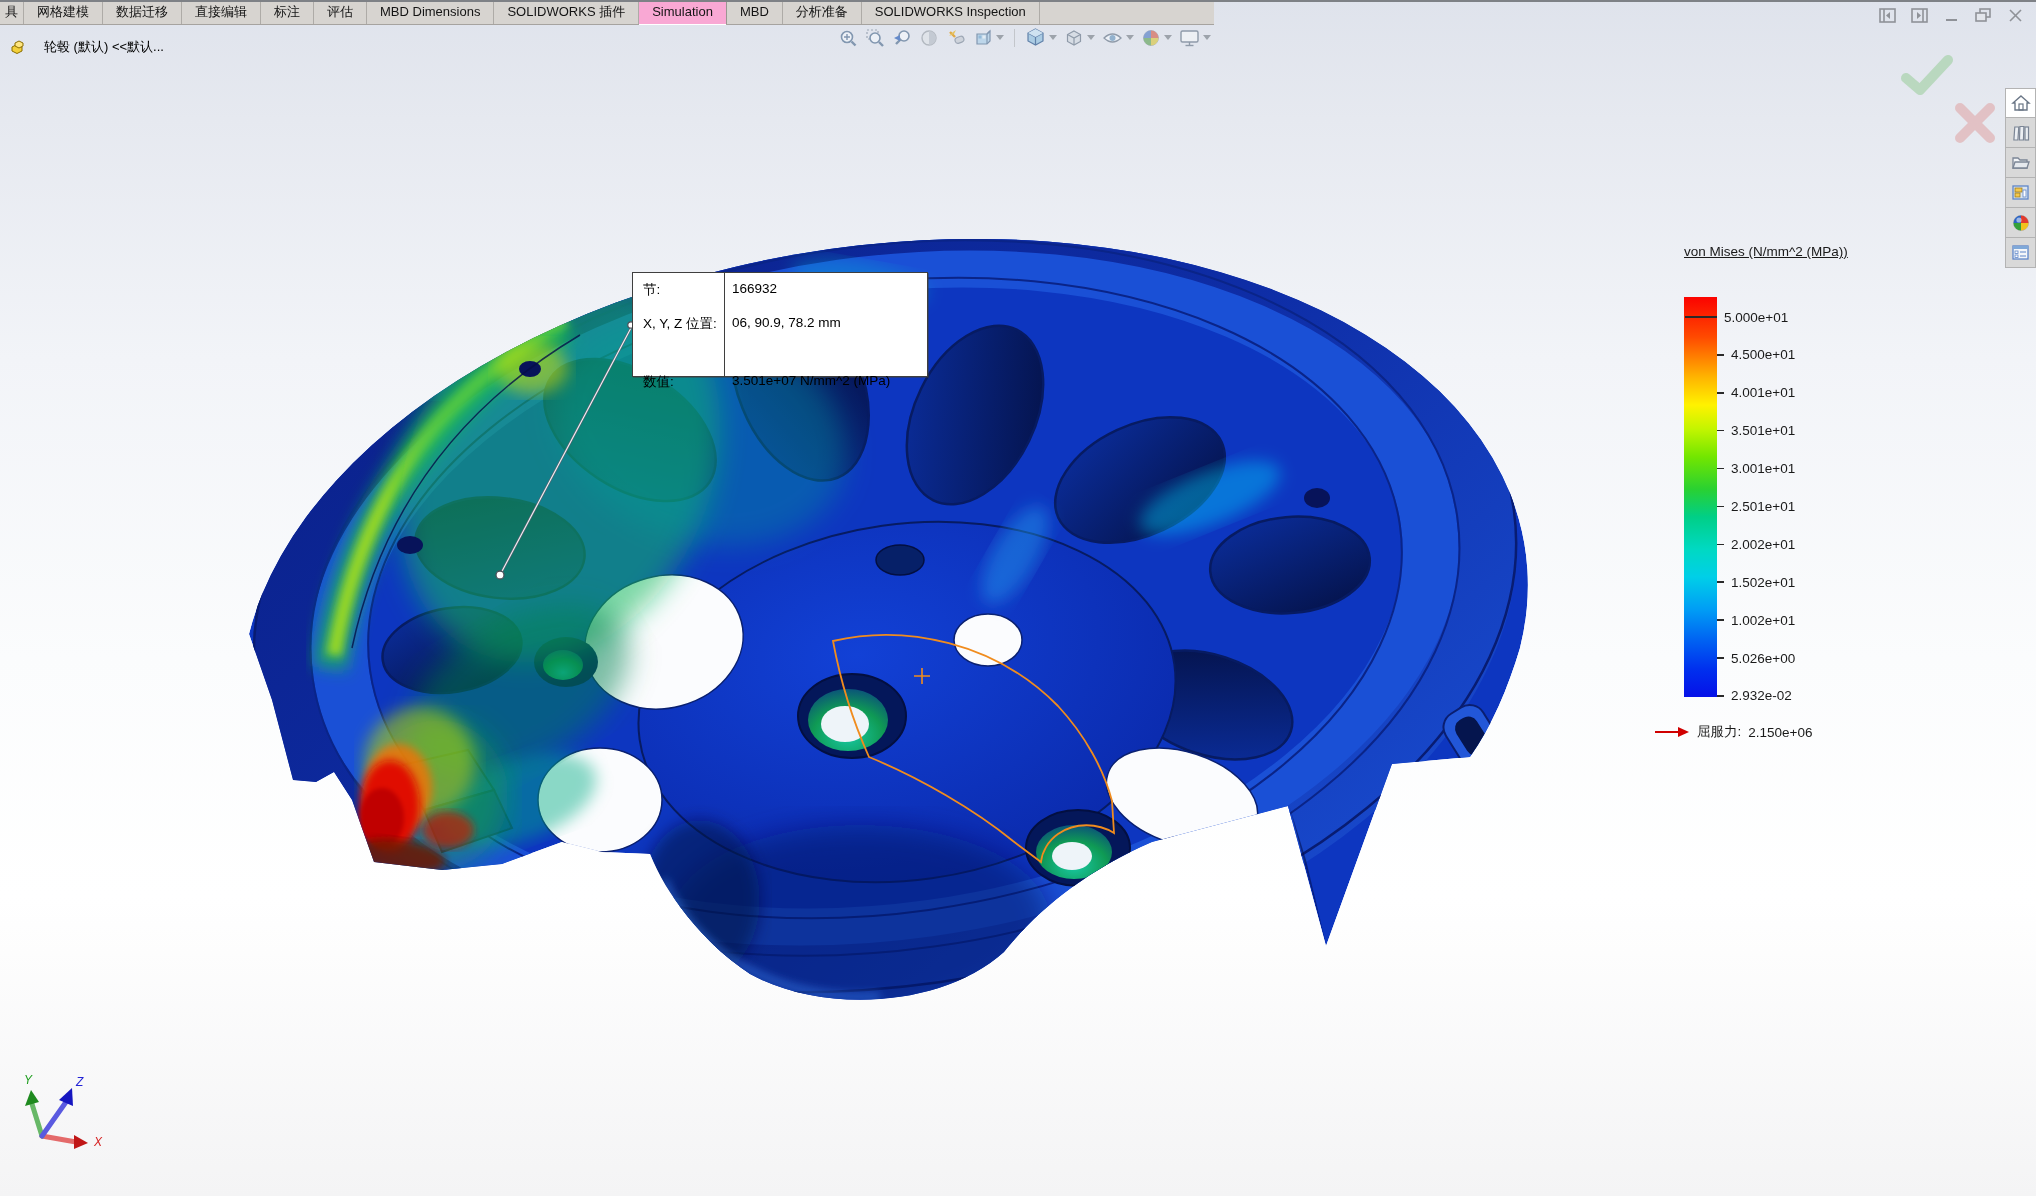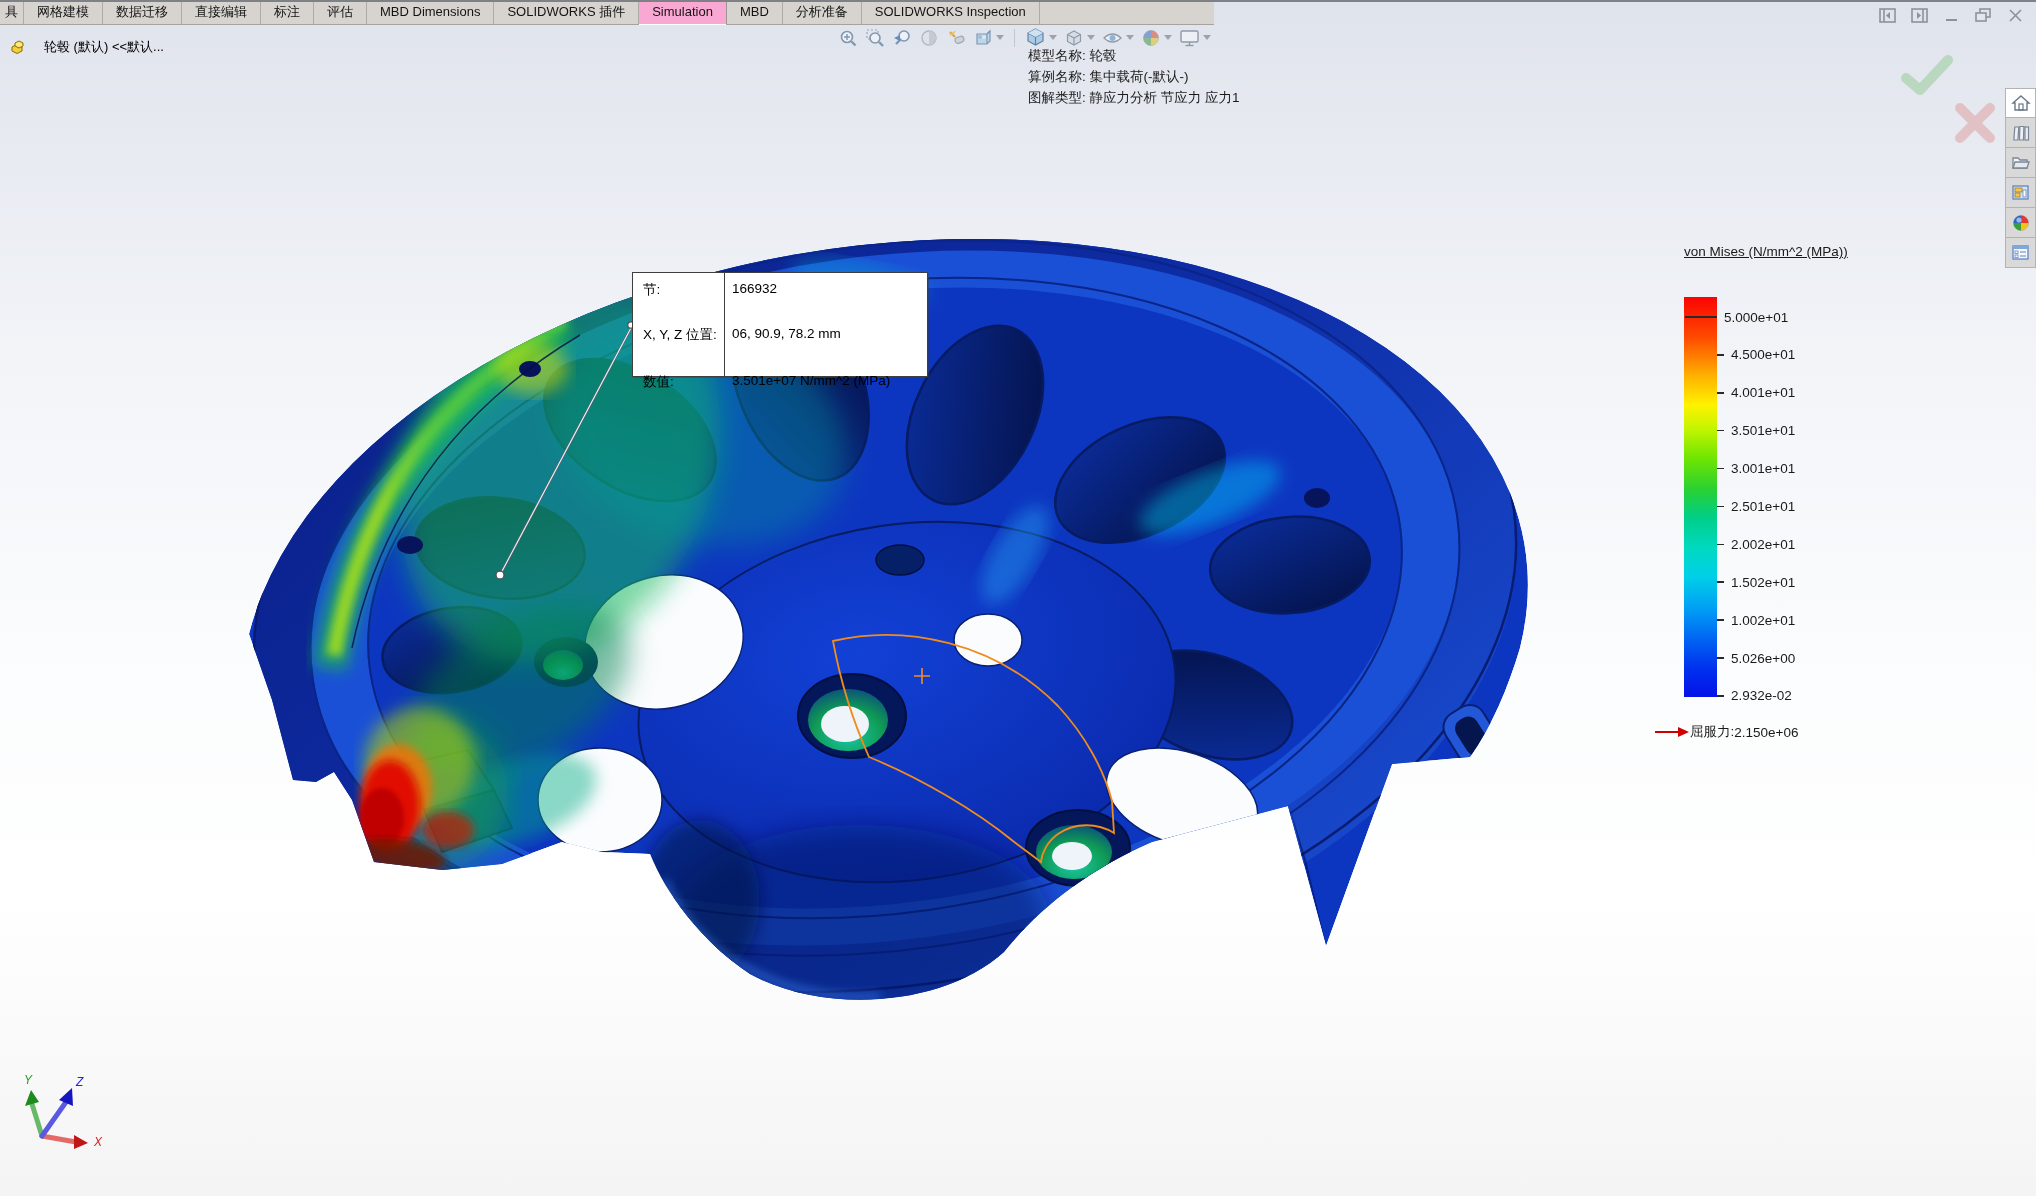--- a/index.html
+++ b/index.html
@@ -36,34 +36,34 @@
   .hud .sep{width:1px;height:18px;background:#c2c5ca;margin:0 3px;}
 
   
   .plot-header{position:absolute;left:1028px;top:45px;z-index:19;font-size:13.5px;color:#1c1c1c;line-height:21px;white-space:nowrap;}
 
   
   .callout{position:absolute;left:632px;top:272px;width:296px;height:105px;background:#fff;
     border:1px solid #3f3f3f;box-shadow:1px 1px 0 rgba(60,60,60,.45);z-index:25;font-size:13.5px;color:#000;}
   .callout::before{content:"";position:absolute;left:91px;top:0;bottom:0;width:1px;background:#3f3f3f;}
   .probe-row{position:absolute;left:0;right:0;height:24px;}
-  .probe-row:nth-child(1){top:8px;} .probe-row:nth-child(2){top:53px;} .probe-row:nth-child(3){top:76px;margin-top:24px;}
+  .probe-row:nth-child(1){top:8px;} .probe-row:nth-child(2){top:42px;} .probe-row:nth-child(3){top:76px;margin-top:24px;}
   .probe-label{position:absolute;left:10px;top:0;white-space:nowrap;z-index:2;}
   .probe-value{position:absolute;left:99px;top:0;white-space:nowrap;z-index:1;}
 
   
   .legend{position:absolute;left:1654px;top:244px;width:260px;z-index:15;color:#1a1a1a;text-decoration:underline;}
   .legend-title{margin-left:30px;font-size:13.5px;white-space:nowrap;}
   .colorbar{position:absolute;left:30px;top:53px;width:33px;height:400px;
     background:linear-gradient(180deg,#fb0300 0%,#ff4a00 10%,#ffb400 20%,#fff200 27%,#c3f500 33%,#72e600 40%,#2ad131 48%,#00cf87 55%,#00d9c2 63%,#00cfe8 70%,#009ef5 78%,#0061f2 86%,#0030ee 93%,#0611e8 100%);}
   .legend-ticks{position:absolute;left:63px;top:46px;height:413px;display:flex;flex-direction:column;justify-content:space-between;}
   .tick{display:flex;align-items:center;height:14px;font-size:13.5px;white-space:nowrap;margin-top:20px;}
   .tick-mark{display:inline-block;width:7px;height:1.5px;background:#2a2a2a;margin-right:7px;}
   .tick:first-child .tick-mark{width:32px;margin-left:-32px;margin-right:7px;}
-  .yield{position:absolute;left:0;top:479px;display:flex;align-items:center;font-size:13.5px;white-space:nowrap;}
+  .yield{position:absolute;left:0;top:479px;display:flex;align-items:center;gap:7px;font-size:13.5px;white-space:nowrap;}
 
   
   .taskpane{position:absolute;right:0;top:88px;width:31px;z-index:22;}
   .tp-btn{width:31px;height:30px;background:#d9d9d9;border:1px solid #b3b3b3;border-top:none;
     display:flex;align-items:center;justify-content:center;}
   .tp-btn:first-child{border-top:1px solid #b3b3b3;background:#ffffff;}
   .confirm-marks{position:absolute;z-index:21;}
 
   
   .triad{position:absolute;left:14px;top:1072px;z-index:15;}
@@ -356,26 +356,20 @@
     <span class="tool">
       <svg width="21" height="18" viewBox="0 0 21 18">
           <rect x="2" y="2" width="17" height="11" rx="1.5" fill="#eef1f5" stroke="#8b97a6" stroke-width="1.4"></rect>
           <line x1="10.5" y1="13" x2="10.5" y2="16" stroke="#8b97a6" stroke-width="1.4"></line>
           <line x1="6.5" y1="16.5" x2="14.5" y2="16.5" stroke="#8b97a6" stroke-width="1.4"></line>
         </svg>
       <span class="dd"></span>
     </span>
   </div>
 
-  <div class="plot-header">
-
-  <div>模型名称: 轮毂</div>
-      <div>算例名称: 集中载荷(-默认-)</div>
-      <div>图解类型: 静应力分析 节应力 应力1</div>
-    </div>
 
   <div class="callout">
 
   <div class="probe-row">
       <span class="probe-label">节:</span>
       <span class="probe-value">166932</span>
     </div>
       <div class="probe-row">
       <span class="probe-label">X, Y, Z 位置:</span>
       <span class="probe-value">06, 90.9, 78.2 mm</span>

